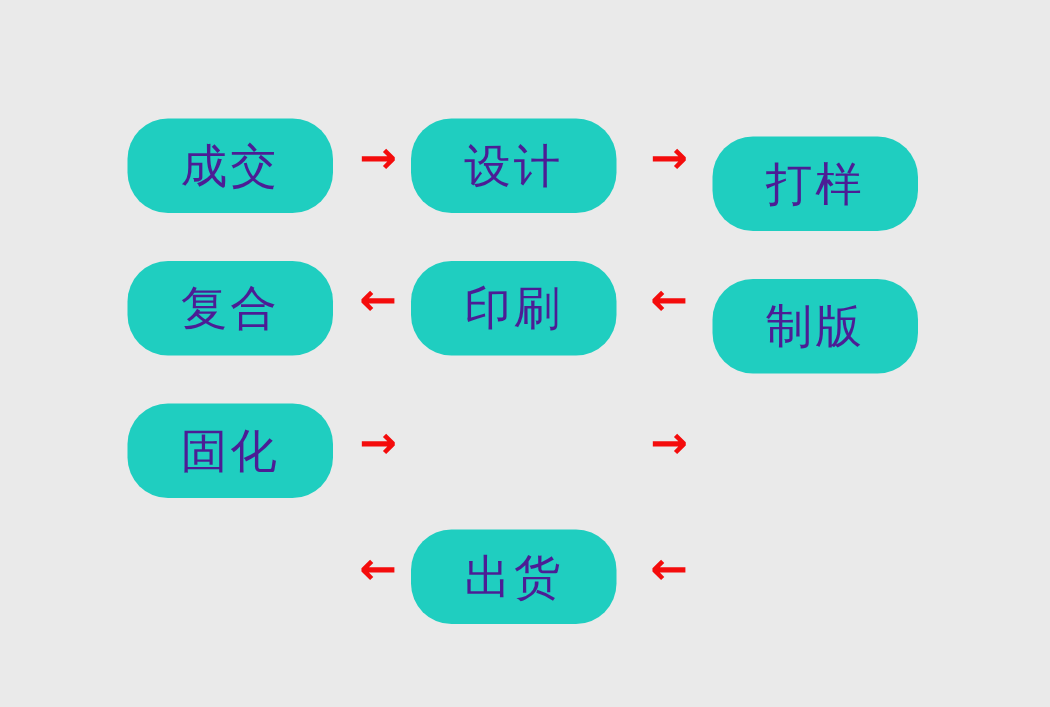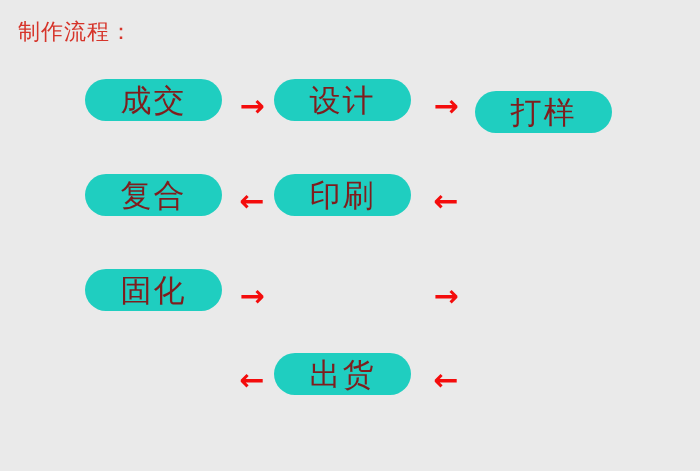--- a/index.html
+++ b/index.html
@@ -32,24 +32,24 @@
   }
   .flow-row {
     position: absolute;
     left: 0;
     width: 700px;
     height: 54px;
   }
   .flow-node {
     position: absolute;
     width: 137px;
-    height: 42px;
+    height: 63px;
     border-radius: 27px;
     background: #1fcec0;
-    color: #7f1d1d;
+    color: #4c1d95;
     display: flex;
     align-items: center;
     justify-content: center;
     font-size: 31px;
     line-height: 54px;
     letter-spacing: 2px;
     box-sizing: border-box;
     text-align: center;
     white-space: nowrap;
   }
@@ -76,35 +76,35 @@
   .row-y-0 { top: 79px; }
   .row-y-1 { top: 174px; }
   .row-y-2 { top: 269px; }
   .row-y-3 { top: 353px; }
 </style>
 </head>
 <body>
 
 <div id="flow-canvas">
 
-  <div class="page-title">制作流程：</div>
 
   <div class="flow-row row-y-0">
     <div class="flow-node node-col-0">成交</div>
     <div class="flow-arrow arrow-gap-0">→</div>
     <div class="flow-node node-col-1">设计</div>
     <div class="flow-arrow arrow-gap-1">→</div>
     <div class="flow-node node-col-2">打样</div>
   </div>
 
   <div class="flow-row row-y-1">
     <div class="flow-node node-col-0">复合</div>
     <div class="flow-arrow arrow-gap-0">←</div>
     <div class="flow-node node-col-1">印刷</div>
     <div class="flow-arrow arrow-gap-1">←</div>
+    <div class="flow-node node-col-2">制版</div>
   </div>
 
   <div class="flow-row row-y-2">
     <div class="flow-node node-col-0">固化</div>
     <div class="flow-arrow arrow-gap-0">→</div>
     <div class="flow-arrow arrow-gap-1">→</div>
   </div>
 
   <div class="flow-row row-y-3">
     <div class="flow-arrow arrow-gap-0">←</div>

